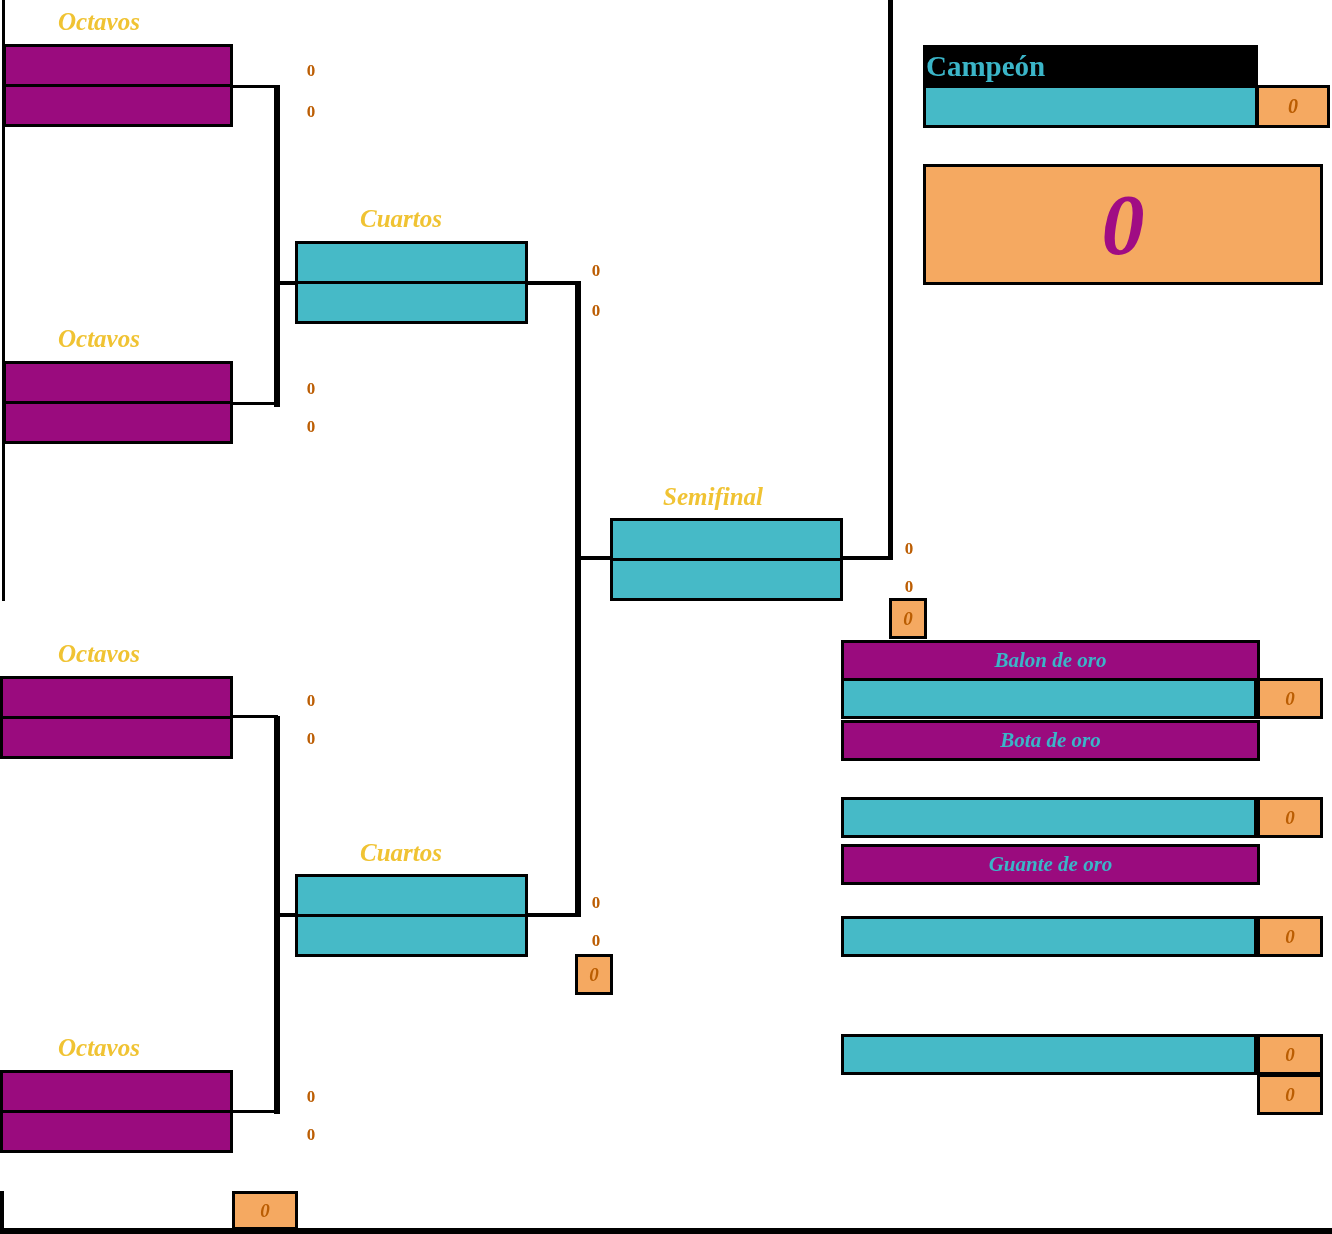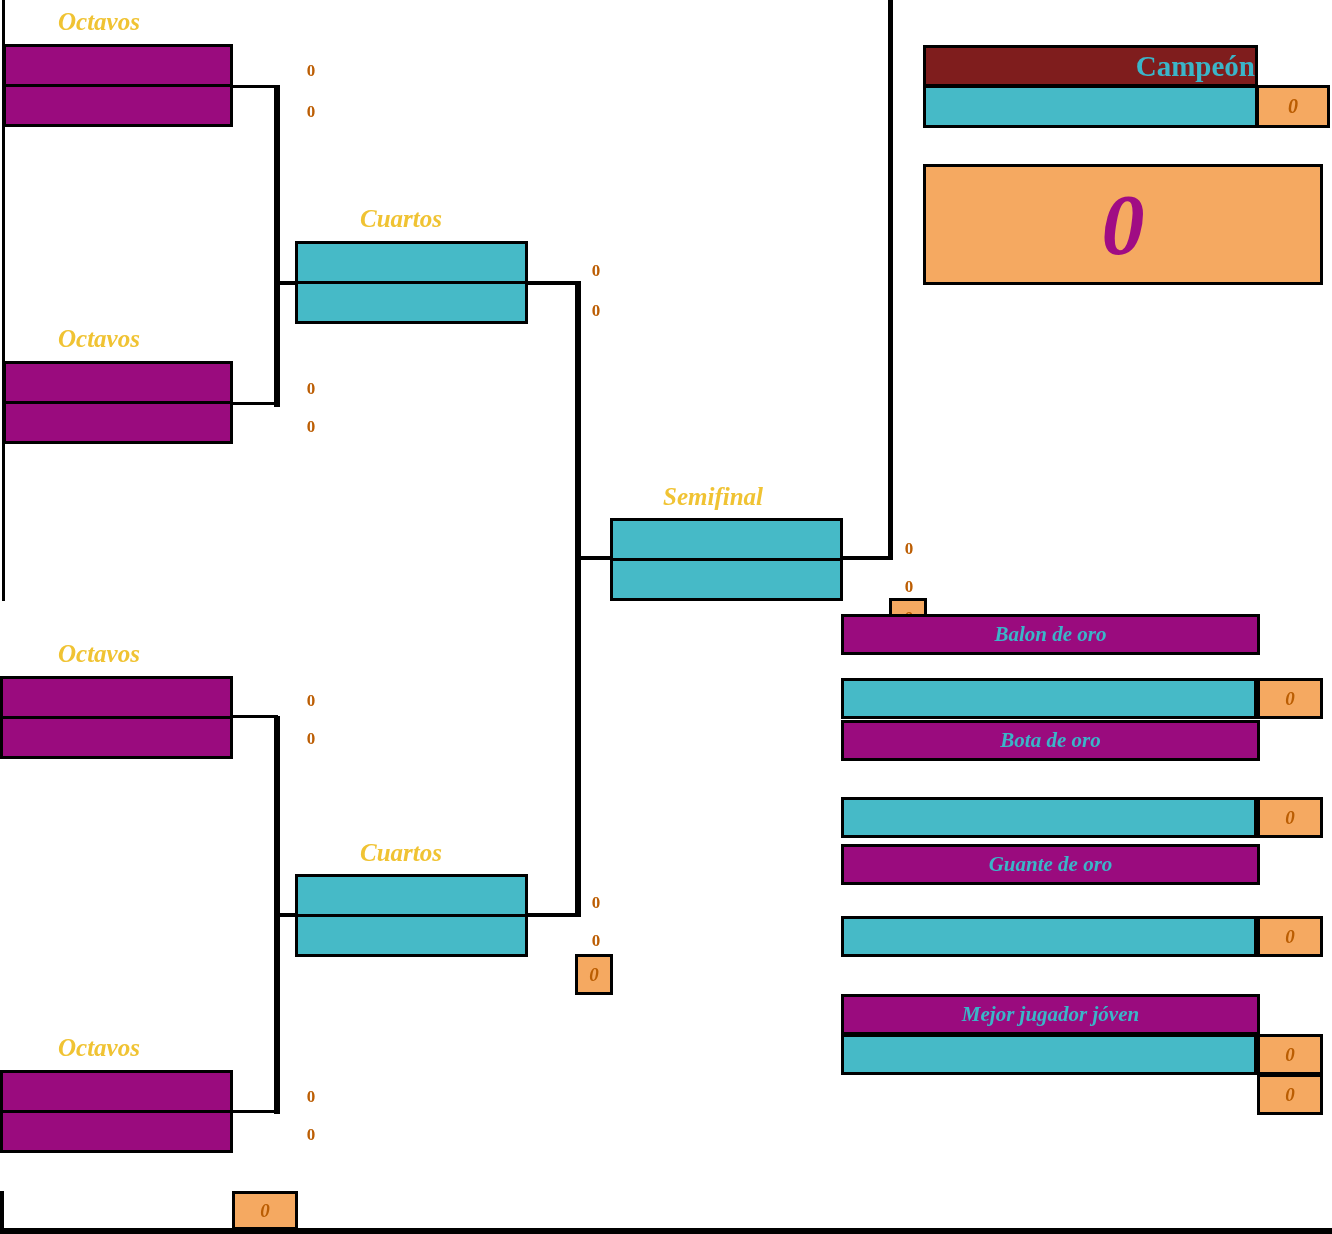--- a/index.html
+++ b/index.html
@@ -19,22 +19,22 @@
   }
   .score{
     position:absolute;color:#BC5E04;font-size:17px;font-weight:bold;width:22px;text-align:center;
   }
   .obox{
     position:absolute;box-sizing:border-box;border:3px solid #000;background:#F5A961;
     display:flex;align-items:center;justify-content:center;
     color:#BA5D02;font-size:19px;font-weight:bold;font-style:italic;
   }
   .champ-header{
-    position:absolute;box-sizing:border-box;border:3px solid #000;background:#7f1d1d;
-    display:flex;align-items:center;justify-content:flex-end;
+    position:absolute;box-sizing:border-box;border:3px solid #000;background:#000000;
+    display:flex;align-items:center;justify-content:flex-start;
     color:#3BB5C8;font-size:29px;font-weight:bold;
   }
   .champ-row{
     position:absolute;box-sizing:border-box;border:3px solid #000;background:#46BAC7;
   }
   .big-box{
     position:absolute;box-sizing:border-box;border:3px solid #000;background:#F5A961;
     display:flex;align-items:center;justify-content:center;
     color:#A00C84;font-size:86px;font-weight:bold;font-style:italic;
   }
@@ -146,21 +146,21 @@
     <span>Campeón</span>
   </div>
   <div class="champ-row" style="left:923px;top:85px;width:335px;height:43px"></div>
   <div class="obox" style="left:1256px;top:85px;width:74px;height:43px;font-size:20px">
     <span>0</span>
   </div>
   <div class="big-box" style="left:923px;top:164px;width:400px;height:121px">
     <span>0</span>
   </div>
 
-  <div class="award-header" style="top:614px">
+  <div class="award-header" style="top:640px">
     <span>Balon de oro</span>
   </div>
   <div class="award-row" style="top:678px"></div>
   <div class="obox award-score" style="top:678px">
     <span>0</span>
   </div>
 
   <div class="award-header" style="top:720px">
     <span>Bota de oro</span>
   </div>
@@ -170,23 +170,20 @@
   </div>
 
   <div class="award-header" style="top:844px">
     <span>Guante de oro</span>
   </div>
   <div class="award-row" style="top:916px"></div>
   <div class="obox award-score" style="top:916px">
     <span>0</span>
   </div>
 
-  <div class="award-header" style="top:994px">
-    <span>Mejor jugador jóven</span>
-  </div>
   <div class="award-row" style="top:1034px"></div>
   <div class="obox award-score" style="top:1034px">
     <span>0</span>
   </div>
   <div class="obox award-score" style="top:1074px">
     <span>0</span>
   </div>
 
 </div>
 

